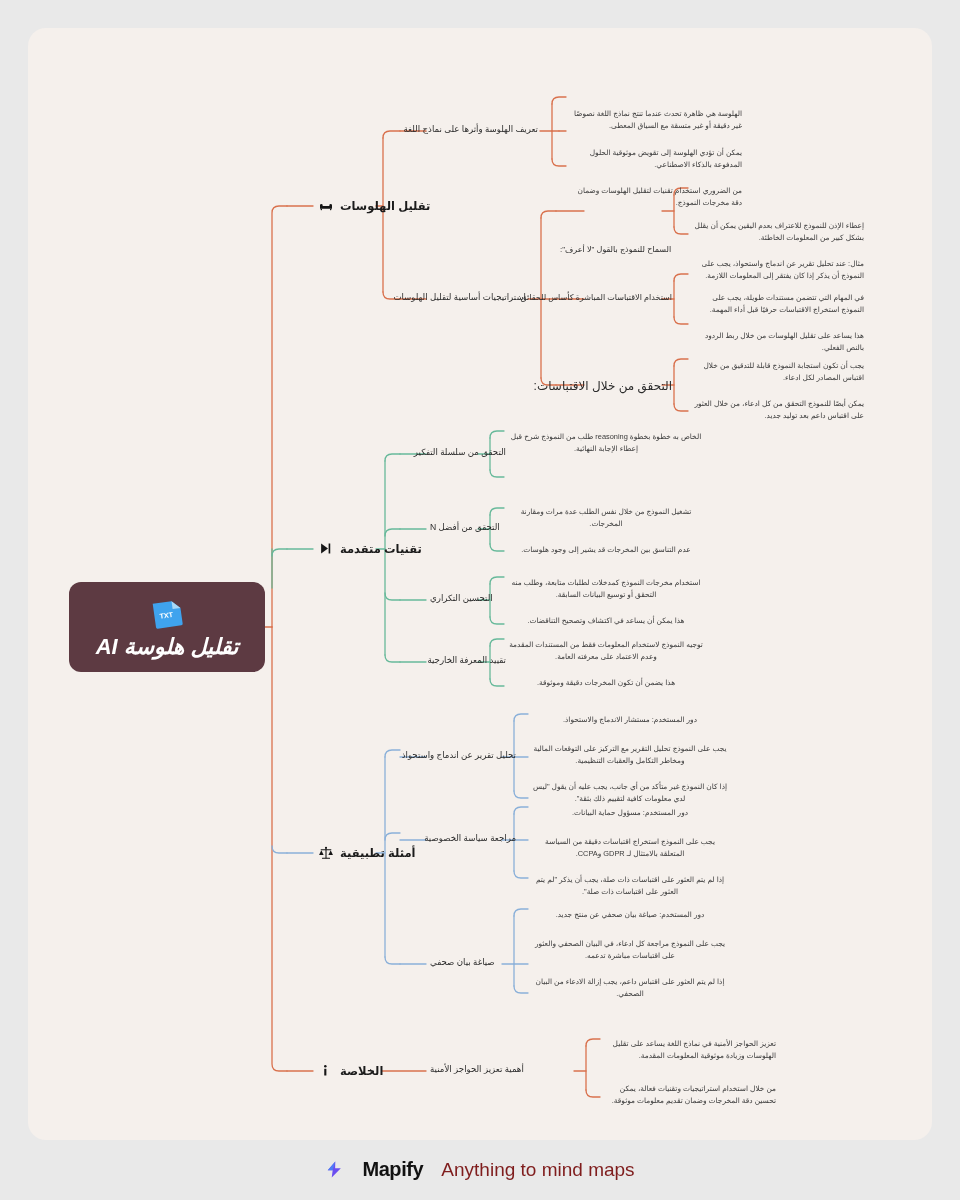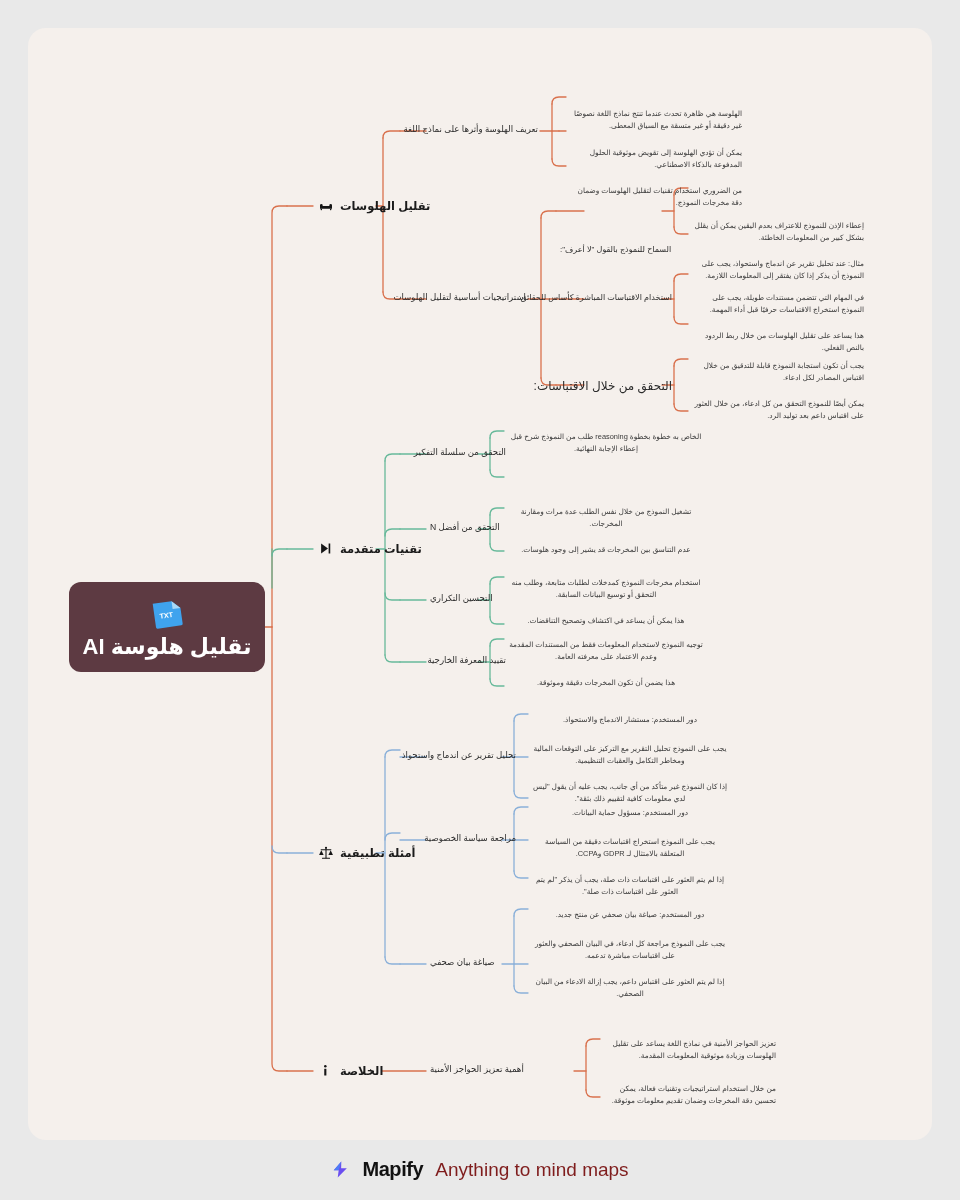--- a/index.html
+++ b/index.html
@@ -37,20 +37,21 @@
     align-items: center; justify-content: center;
     gap: 3px;
   }
   #root-node .txt-icon { width: 38px; height: 38px; }
   #root-node .root-title {
     color: #ffffff;
     font-size: 22px;
     font-weight: bold;
     line-height: 1.1;
     white-space: nowrap;
+    font-style: italic;
   }
 
   
   .node {
     position: absolute;
     display: flex;
     align-items: center;
     gap: 6px;
     white-space: nowrap;
   }
@@ -83,21 +84,21 @@
   .leaf.wide { width: 196px; text-align: center; }
 
   
   #footer {
     position: absolute;
     left: 0; top: 1158px;
     width: 960px;
     display: flex;
     align-items: center;
     justify-content: center;
-    gap: 12px;
+    gap: 18px;
     direction: ltr;
   }
   #footer .bolt { width: 19px; height: 19px; }
   #footer .brand {
     font-size: 20px; font-weight: bold;
     color: #121212; letter-spacing: -0.4px;
   }
   #footer .tagline {
     font-size: 19px; color: #7f1d1d;
   }
@@ -274,21 +275,21 @@
     <div class="sub-label" style="left:532px; top:217px; width:112px; text-align:left; font-size:8px;">السماح للنموذج بالقول "لا أعرف":</div>
     <div class="leaf" style="left:664px; top:192px;">إعطاء الإذن للنموذج للاعتراف بعدم اليقين يمكن أن يقلل بشكل كبير من المعلومات الخاطئة.</div>
     <div class="leaf" style="left:664px; top:230px;">مثال: عند تحليل تقرير عن اندماج واستحواذ، يجب على النموذج أن يذكر إذا كان يفتقر إلى المعلومات اللازمة.</div>
 
     <div class="sub-label" style="left:532px; top:265px; width:112px; text-align:left; font-size:8px;">استخدام الاقتباسات المباشرة كأساس للحقائق:</div>
     <div class="leaf" style="left:664px; top:264px;">في المهام التي تتضمن مستندات طويلة، يجب على النموذج استخراج الاقتباسات حرفيًا قبل أداء المهمة.</div>
     <div class="leaf" style="left:664px; top:302px;">هذا يساعد على تقليل الهلوسات من خلال ربط الردود بالنص الفعلي.</div>
 
     <div class="sub-label" style="left:532px; top:351px; width:112px; text-align:center; font-size:12px;">التحقق من خلال الاقتباسات:</div>
     <div class="leaf" style="left:664px; top:332px;">يجب أن تكون استجابة النموذج قابلة للتدقيق من خلال اقتباس المصادر لكل ادعاء.</div>
-    <div class="leaf" style="left:664px; top:370px;">يمكن أيضًا للنموذج التحقق من كل ادعاء، من خلال العثور على اقتباس داعم بعد توليد الرد.</div>
+    <div class="leaf" style="left:664px; top:370px;">يمكن أيضًا للنموذج التحقق من كل ادعاء، من خلال العثور على اقتباس داعم بعد توليد جديد.</div>
 
     <div class="node" style="left:289px; top:512px;">
       <span class="branch-label">تقنيات متقدمة</span>
       <span class="branch-icon">
         <svg viewBox="0 0 24 24" width="15" height="15" fill="#161616">
           <path d="M5 4 L16 12 L5 20 Z"></path>
           <rect x="17" y="4" width="2.6" height="16"></rect>
         </svg>
       </span>
     </div>

